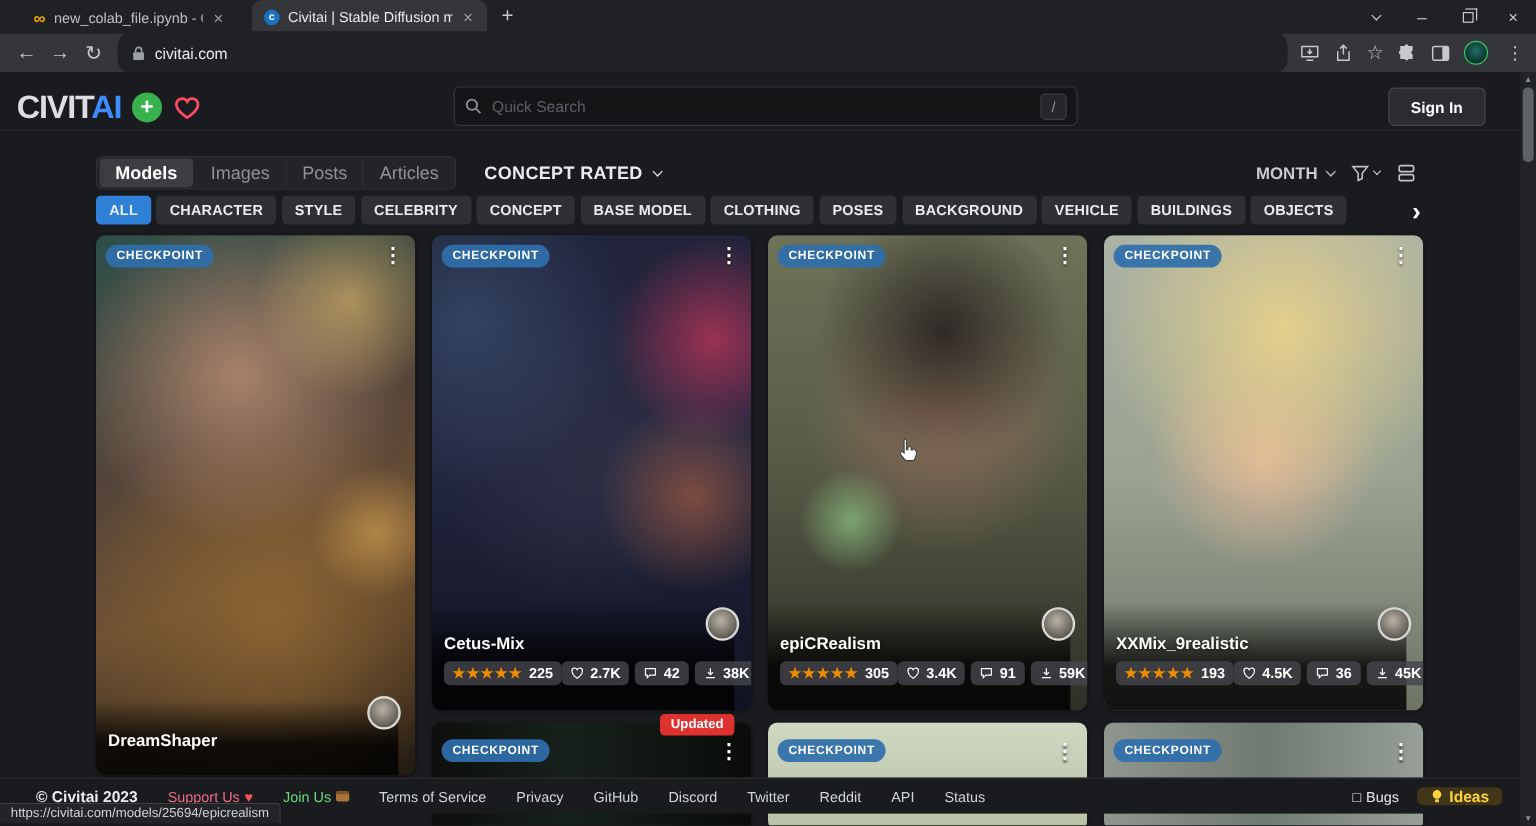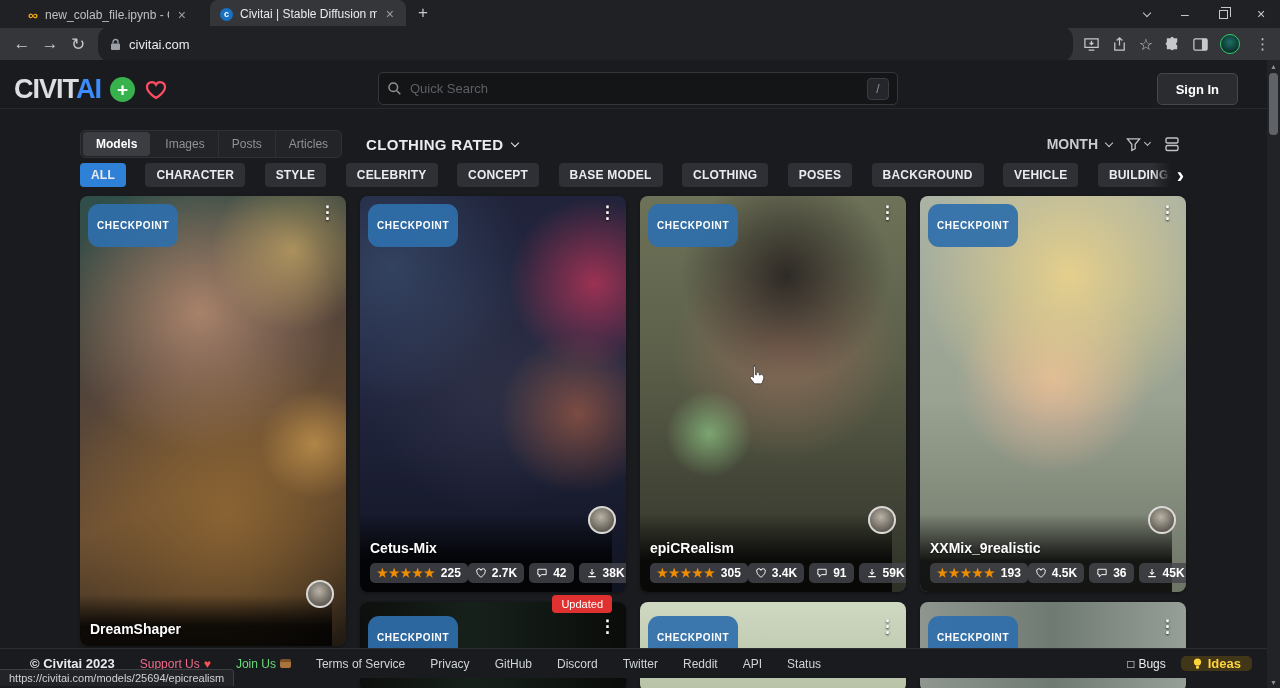--- a/index.html
+++ b/index.html
@@ -40,30 +40,30 @@
   .logo-text .ai{color:#3d8bfd}
   .plus-circle{width:25px;height:25px;border-radius:50%;background:#37b24d;color:#fff;display:flex;align-items:center;justify-content:center;font-size:19px;font-weight:700;line-height:1}
   .search-wrap{position:absolute;left:378px;top:12px;width:520px;height:33px;background:#141517;border:1px solid #35363c;border-radius:5px;display:flex;align-items:center;padding:0 8px;gap:8px}
   .search-input{flex:1;background:transparent;border:0;outline:0;color:#c1c2c5;font-size:13px;font-family:"Liberation Sans",sans-serif}
   .search-input::placeholder{color:#5c5f66}
   .kbd{min-width:22px;height:22px;background:#25262b;border:1px solid #3a3c42;border-radius:4px;color:#909296;font-size:12px;display:flex;align-items:center;justify-content:center}
   .signin-btn{position:absolute;right:42px;top:13px;height:32px;padding:0 18px;background:#2b2c30;border:1px solid #45474d;border-radius:5px;color:#fff;font-weight:700;font-size:13px;display:flex;align-items:center}
 
   .filter-row{position:absolute;top:70px;left:80px;right:100px;height:28px;display:flex;align-items:center}
   .seg-tabs{display:flex;align-items:center;background:#232428;border:1px solid #2e3035;border-radius:5px;height:28px;overflow:hidden}
-  .seg{padding:0 13px;font-size:12px;color:#909296;height:100%;display:flex;align-items:center;border-right:1px solid #2e3035}
+  .seg{padding:0 13px;font-size:15px;color:#909296;height:100%;display:flex;align-items:center;border-right:1px solid #2e3035}
   .seg:last-child{border-right:0}
   .seg.active{background:#3b3d42;color:#fff;font-weight:700;border-radius:4px;margin:2px;height:24px;border-right:0}
   .sort-label{margin-left:24px;font-size:15px;font-weight:700;color:#e9ecef;letter-spacing:.3px;display:flex;align-items:center;gap:9px}
   .right-controls{position:absolute;right:0;top:0;height:28px;display:flex;align-items:center;gap:14px}
   .period-label{font-size:14px;font-weight:700;color:#c9cbd0;display:flex;align-items:center;gap:8px}
   .icon-group{display:flex;align-items:center;gap:4px;color:#c1c2c5}
 
   .chips-row{position:absolute;top:103px;left:80px;width:1106px;height:25px;overflow:hidden;white-space:nowrap}
-  .chip{display:inline-flex;align-items:center;height:24px;padding:0 11px;margin-right:15px;background:#2e3035;border-radius:4px;font-size:12px;font-weight:700;color:#e9ecef;letter-spacing:.2px}
+  .chip{display:inline-flex;align-items:center;height:24px;padding:0 11px;margin-right:0;background:#2e3035;border-radius:4px;font-size:12px;font-weight:700;color:#e9ecef;letter-spacing:.2px}
   .chip.active{background:#2f80d7}
   .chips-arrow{position:absolute;right:0;top:0;height:25px;width:34px;display:flex;align-items:center;justify-content:flex-end;background:linear-gradient(90deg,transparent,#1a1b1e 55%);color:#fff;font-size:22px;font-weight:700;line-height:1;padding-right:2px}
 
   
   .grid{position:absolute;top:136px;left:80px;display:flex;gap:14px}
   .col{width:266px;display:flex;flex-direction:column;gap:10px}
   .card{position:relative;width:266px;border-radius:8px;overflow:hidden;background:#212226;box-shadow:0 1px 3px rgba(0,0,0,.4)}
   .card.tall{height:450px}
   .card.std{height:396px}
   .card.partial{height:90px}
@@ -87,30 +87,30 @@
     radial-gradient(circle at 55% 38%,#8a6a58,transparent 40%),
     linear-gradient(180deg,#6e7258 0%,#5b5f49 42%,#2e3027 100%)}
   .img-xxmix{background:
     radial-gradient(circle at 56% 20%,#e5cf8c,transparent 42%),
     radial-gradient(circle at 50% 46%,#e0b697,transparent 38%),
     linear-gradient(180deg,#aab3a4 0%,#99a291 52%,#6d7466 100%)}
   .img-p1{background:linear-gradient(90deg,#0d0f0d,#17211b 42%,#0a0c0a)}
   .img-p2{background:linear-gradient(180deg,#cfd8c2,#b7c2a6)}
   .img-p3{background:linear-gradient(90deg,#8e968f,#6f7a72 50%,#97a098)}
 
-  .cp-badge{position:absolute;top:8px;left:8px;background:rgba(47,111,171,.92);color:#fff;font-size:10px;font-weight:700;letter-spacing:.6px;padding:16px 9px;border-radius:11px;z-index:3}
+  .cp-badge{position:absolute;top:8px;left:8px;background:rgba(47,111,171,.92);color:#fff;font-size:10px;font-weight:700;letter-spacing:.6px;padding:4px 9px;border-radius:11px;z-index:3}
   .dots-btn{position:absolute;top:4px;right:6px;color:#fff;font-size:17px;font-weight:700;z-index:3;text-shadow:0 1px 2px rgba(0,0,0,.8);padding:2px 4px}
   .card-avatar{position:absolute;width:28px;height:28px;border-radius:50%;border:2px solid rgba(255,255,255,.75);background:radial-gradient(circle at 45% 38%,#b9b2a6,#56524a 80%);z-index:3}
-  .overlay{position:absolute;left:0;right:14px;bottom:0;padding:26px 10px 9px;background:linear-gradient(180deg,transparent,rgba(0,0,0,.82) 60%);z-index:2}
+  .overlay{position:absolute;left:0;right:14px;bottom:0;padding:26px 10px 21px;background:linear-gradient(180deg,transparent,rgba(0,0,0,.82) 60%);z-index:2}
   .card-title{font-size:14px;font-weight:700;color:#fff;text-shadow:0 1px 2px rgba(0,0,0,.7);margin-bottom:7px}
   .stats{display:flex;justify-content:space-between;align-items:center}
   .pill{display:inline-flex;align-items:center;gap:5px;background:rgba(68,70,76,.82);border-radius:5px;padding:3px 7px;font-size:12px;font-weight:700;color:#fff}
   .stars{color:#f08c00;font-size:12px;letter-spacing:1px;line-height:1}
   .pill-group{display:flex;gap:5px}
-  .updated-badge{position:absolute;top:-7px;right:14px;background:#e03131;color:#fff;font-size:11px;font-weight:400;padding:3px 9px;border-radius:4px;z-index:6}
+  .updated-badge{position:absolute;top:-7px;right:14px;background:#e03131;color:#fff;font-size:11px;font-weight:700;padding:3px 9px;border-radius:4px;z-index:6}
   .pwrap{position:relative}
 
   
   .site-footer{position:absolute;top:588px;left:0;right:0;height:30px;background:#1a1b1e;border-top:1px solid #2b2d31;display:flex;align-items:center;justify-content:space-between;padding:0 28px 0 30px;z-index:20}
   .f-left{display:flex;align-items:center;gap:25px}
   .f-copy{font-size:13px;font-weight:700;color:#e9ecef}
   .f-link{font-size:12px;color:#ced4da}
   .f-link.support{color:#f06a8a;display:flex;align-items:flex-start;gap:4px}
   .f-link.join{color:#69db7c;display:flex;align-items:center;gap:4px}
   .f-heart{color:#fa5252;font-size:12px}
@@ -216,21 +216,21 @@
   </div>
 
   <div class="filter-row">
     <div class="seg-tabs">
       <span class="seg active">Models</span>
       <span class="seg">Images</span>
       <span class="seg">Posts</span>
       <span class="seg">Articles</span>
     </div>
     <div class="sort-label">
-        <span>CLOTHING RATED</span>
+        <span>CONCEPT RATED</span>
         <span class="chev up-off"></span>
       </div>
     <div class="right-controls">
       <div class="period-label">
           <span>MONTH</span>
           <span class="chev up-off"></span>
         </div>
       <div class="icon-group">
         <svg width="15" height="15" viewBox="0 0 16 16">
             <path d="M1.5 2h13L9.8 7.8v4.7l-3.6 1.8V7.8z" fill="none" stroke="#c1c2c5" stroke-width="1.4"></path>

